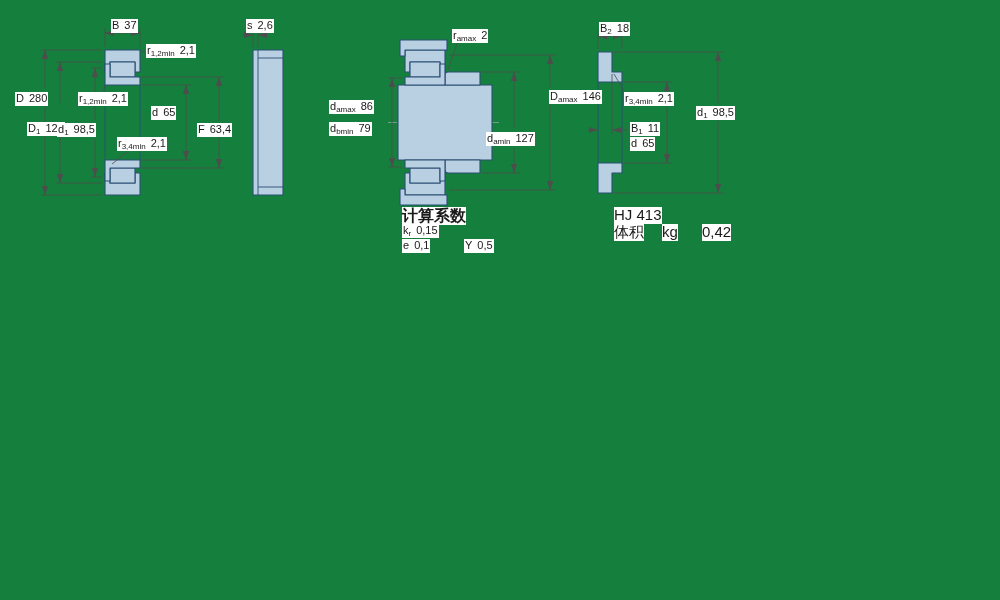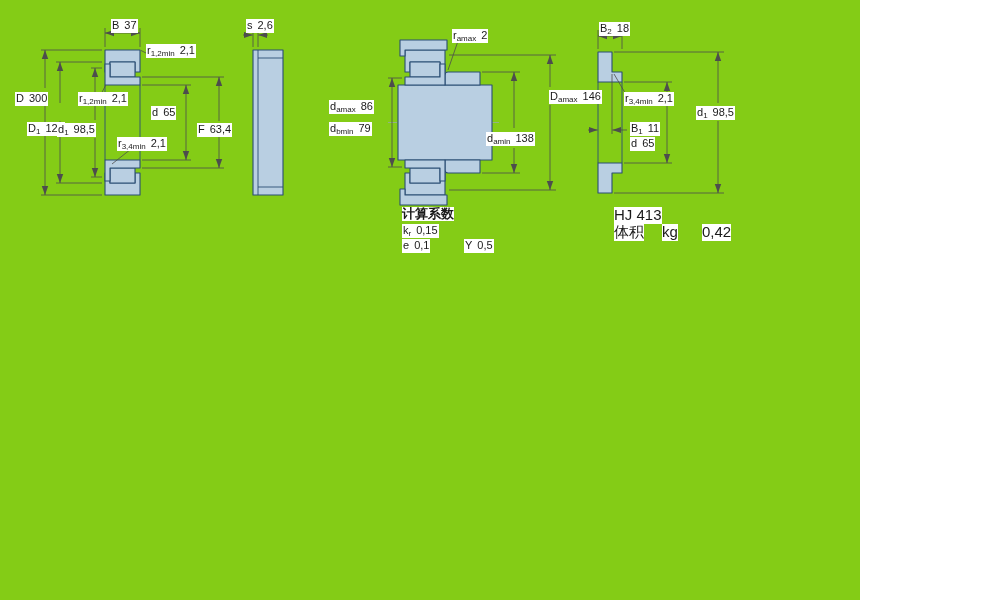--- a/index.html
+++ b/index.html
@@ -1,31 +1,31 @@
 <!DOCTYPE html>
 <html style="--part-fill: #b9cfe2; --part-stroke: #2b4e74; --dim-color: #4d4d4d; --text-color: #1a1a1a;"><head>
 <meta charset="utf-8">
 <style>
   *{margin:0;padding:0;box-sizing:border-box}
   html,body{background:#fff}
   body{font-family:"Liberation Sans","DejaVu Sans",sans-serif;color:var(--text-color,#1a1a1a)}
-  .stage{position:relative;width:860px;height:600px;background:#84cc16;overflow:hidden}
+  .stage{position:relative;width:1000px;height:600px;background:#15803d;overflow:hidden}
   .drawing{position:absolute;left:0;top:0;width:1000px;height:600px}
   .part{fill:var(--part-fill,#b9cfe2);stroke:var(--part-stroke,#2b4e74);stroke-width:1.1;stroke-linejoin:round}
   .pedge{stroke:var(--part-stroke,#2b4e74);stroke-width:0.9;fill:none}
   .dim{stroke:var(--dim-color,#4d4d4d);stroke-width:0.8;fill:none}
   .arrow-both{marker-start:url(#arr);marker-end:url(#arr)}
   .arrow-end{marker-end:url(#arr)}
   .arrhead{fill:var(--dim-color,#4d4d4d)}
   .cline{stroke:#9aa7b5;stroke-width:0.7;fill:none;stroke-dasharray:9 3 2 3}
   .dim-label{position:absolute;font-size:11px;line-height:1.1;white-space:nowrap;background:#fff;padding:0 1px}
   .dim-label sub{font-size:8px;line-height:1;vertical-align:-2px}
   .dim-label .val{margin-left:5px}
   .caption{position:absolute;font-size:15px;line-height:1.1;white-space:nowrap;background:#fff}
-  .caption.bold{font-weight:bold;font-size:13px}
+  .caption.bold{font-weight:bold;font-size:16px}
 </style>
 </head>
 <body>
 
 <div class="stage">
 
   <svg class="drawing" viewBox="0 0 1000 600">
     <defs>
       <marker id="arr" viewBox="0 0 10 10" refX="9" refY="5" markerWidth="10" markerHeight="10" markerUnits="userSpaceOnUse" orient="auto-start-reverse">
         <path class="arrhead" d="M0,1.8 L9,5 L0,8.2 Z"></path>
@@ -162,35 +162,35 @@
         <line class="dim" x1="624" y1="82" x2="672" y2="82"></line>
         <line class="dim" x1="624" y1="163" x2="672" y2="163"></line>
         <line class="dim arrow-both" x1="667" y1="82" x2="667" y2="163"></line>
       </g>
       <line class="dim" x1="631" y1="103" x2="614" y2="74"></line>
     </g>
   </svg>
 
   <span class="dim-label" style="left:111px;top:19px"><span class="sym">B</span><sub></sub><span class="val">37</span></span>
   <span class="dim-label" style="left:146px;top:44px"><span class="sym">r</span><sub>1,2min</sub><span class="val">2,1</span></span>
-  <span class="dim-label" style="left:15px;top:92px"><span class="sym">D</span><sub></sub><span class="val">300</span></span>
+  <span class="dim-label" style="left:15px;top:92px"><span class="sym">D</span><sub></sub><span class="val">280</span></span>
   <span class="dim-label" style="left:27px;top:122px"><span class="sym">D</span><sub>1</sub><span class="val">125</span></span>
   <span class="dim-label" style="left:78px;top:92px"><span class="sym">r</span><sub>1,2min</sub><span class="val">2,1</span></span>
   <span class="dim-label" style="left:57px;top:123px"><span class="sym">d</span><sub>1</sub><span class="val">98,5</span></span>
   <span class="dim-label" style="left:151px;top:106px"><span class="sym">d</span><sub></sub><span class="val">65</span></span>
   <span class="dim-label" style="left:117px;top:137px"><span class="sym">r</span><sub>3,4min</sub><span class="val">2,1</span></span>
   <span class="dim-label" style="left:197px;top:123px"><span class="sym">F</span><sub></sub><span class="val">63,4</span></span>
 
   <span class="dim-label" style="left:246px;top:19px"><span class="sym">s</span><sub></sub><span class="val">2,6</span></span>
 
   <span class="dim-label" style="left:452px;top:29px"><span class="sym">r</span><sub>amax</sub><span class="val">2</span></span>
   <span class="dim-label" style="left:329px;top:100px"><span class="sym">d</span><sub>amax</sub><span class="val">86</span></span>
   <span class="dim-label" style="left:329px;top:122px"><span class="sym">d</span><sub>bmin</sub><span class="val">79</span></span>
   <span class="dim-label" style="left:549px;top:90px"><span class="sym">D</span><sub>amax</sub><span class="val">146</span></span>
-  <span class="dim-label" style="left:486px;top:132px"><span class="sym">d</span><sub>amin</sub><span class="val">138</span></span>
+  <span class="dim-label" style="left:486px;top:132px"><span class="sym">d</span><sub>amin</sub><span class="val">127</span></span>
 
   <span class="dim-label" style="left:599px;top:22px"><span class="sym">B</span><sub>2</sub><span class="val">18</span></span>
   <span class="dim-label" style="left:624px;top:92px"><span class="sym">r</span><sub>3,4min</sub><span class="val">2,1</span></span>
   <span class="dim-label" style="left:696px;top:106px"><span class="sym">d</span><sub>1</sub><span class="val">98,5</span></span>
   <span class="dim-label" style="left:630px;top:122px"><span class="sym">B</span><sub>1</sub><span class="val">11</span></span>
   <span class="dim-label" style="left:630px;top:137px"><span class="sym">d</span><sub></sub><span class="val">65</span></span>
 
   <span class="caption bold" style="left:402px;top:207px">计算系数</span>
   <span class="dim-label" style="left:402px;top:224px"><span class="sym">k</span><sub>r</sub><span class="val">0,15</span></span>
   <span class="dim-label" style="left:402px;top:239px"><span class="sym">e</span><sub></sub><span class="val">0,1</span></span>

